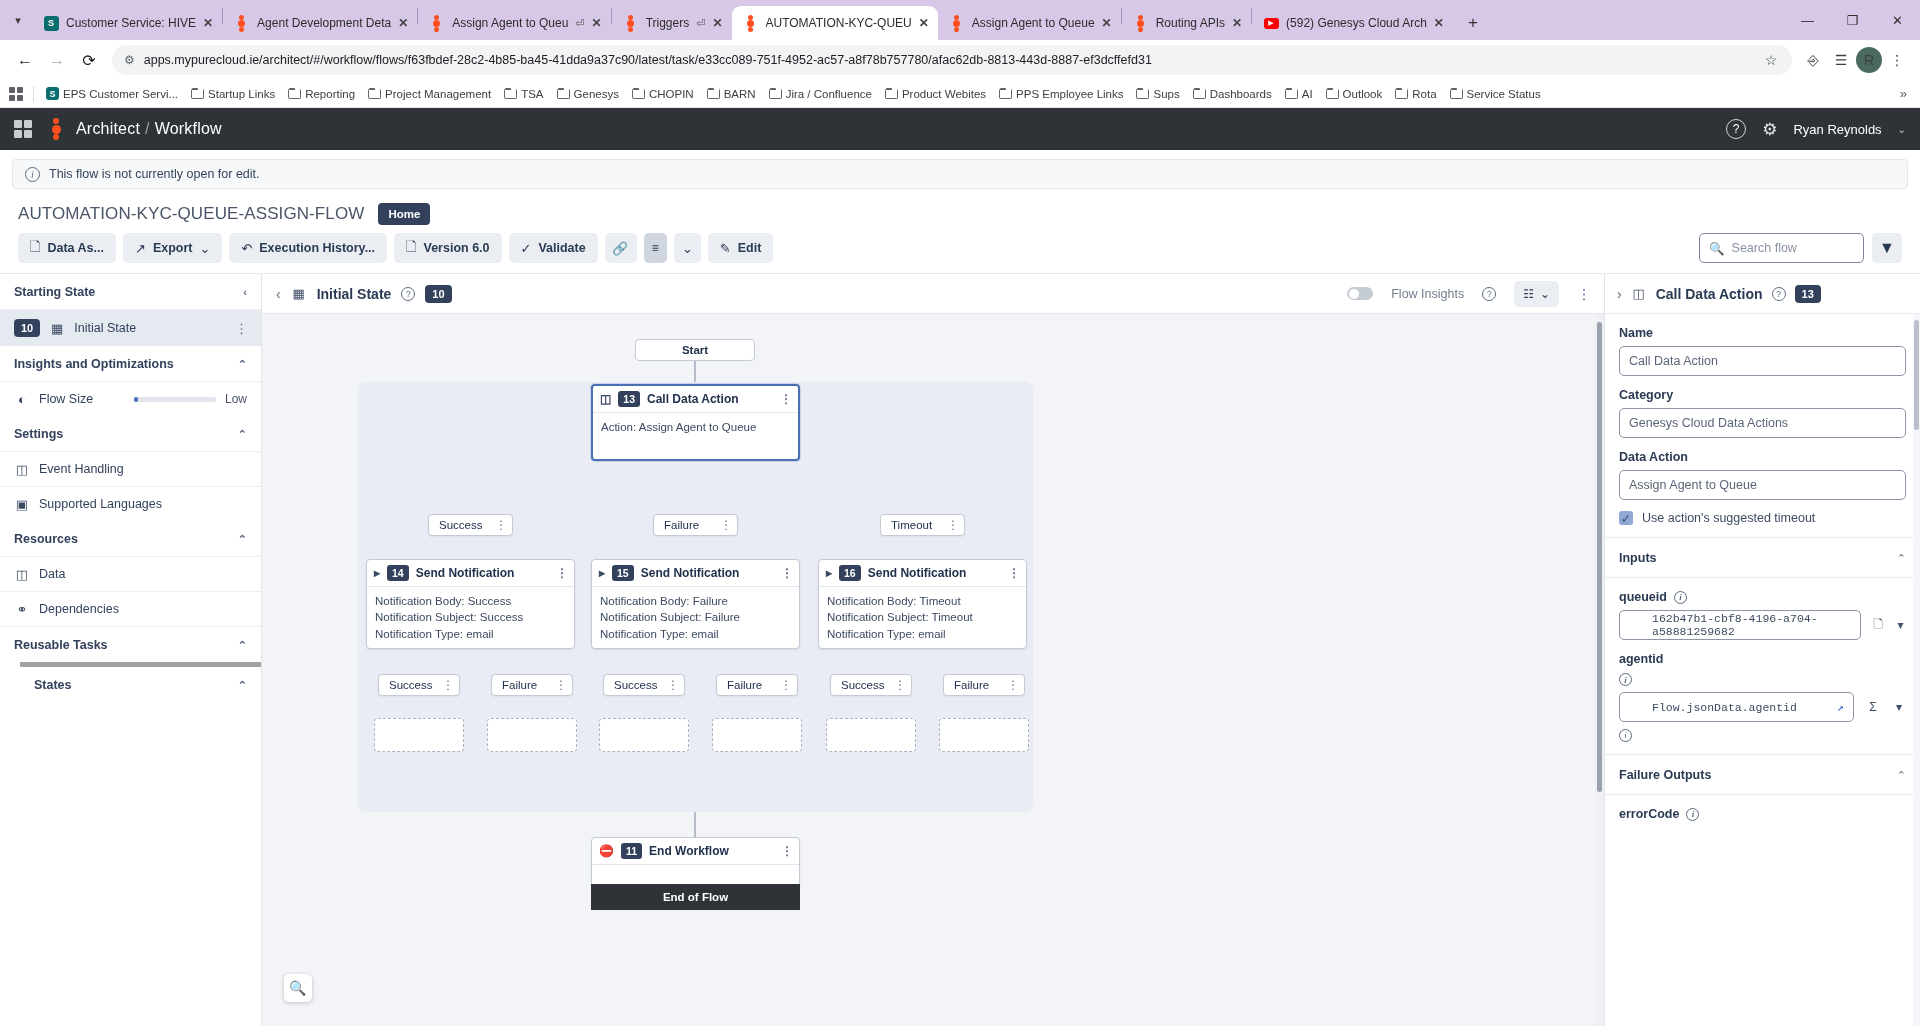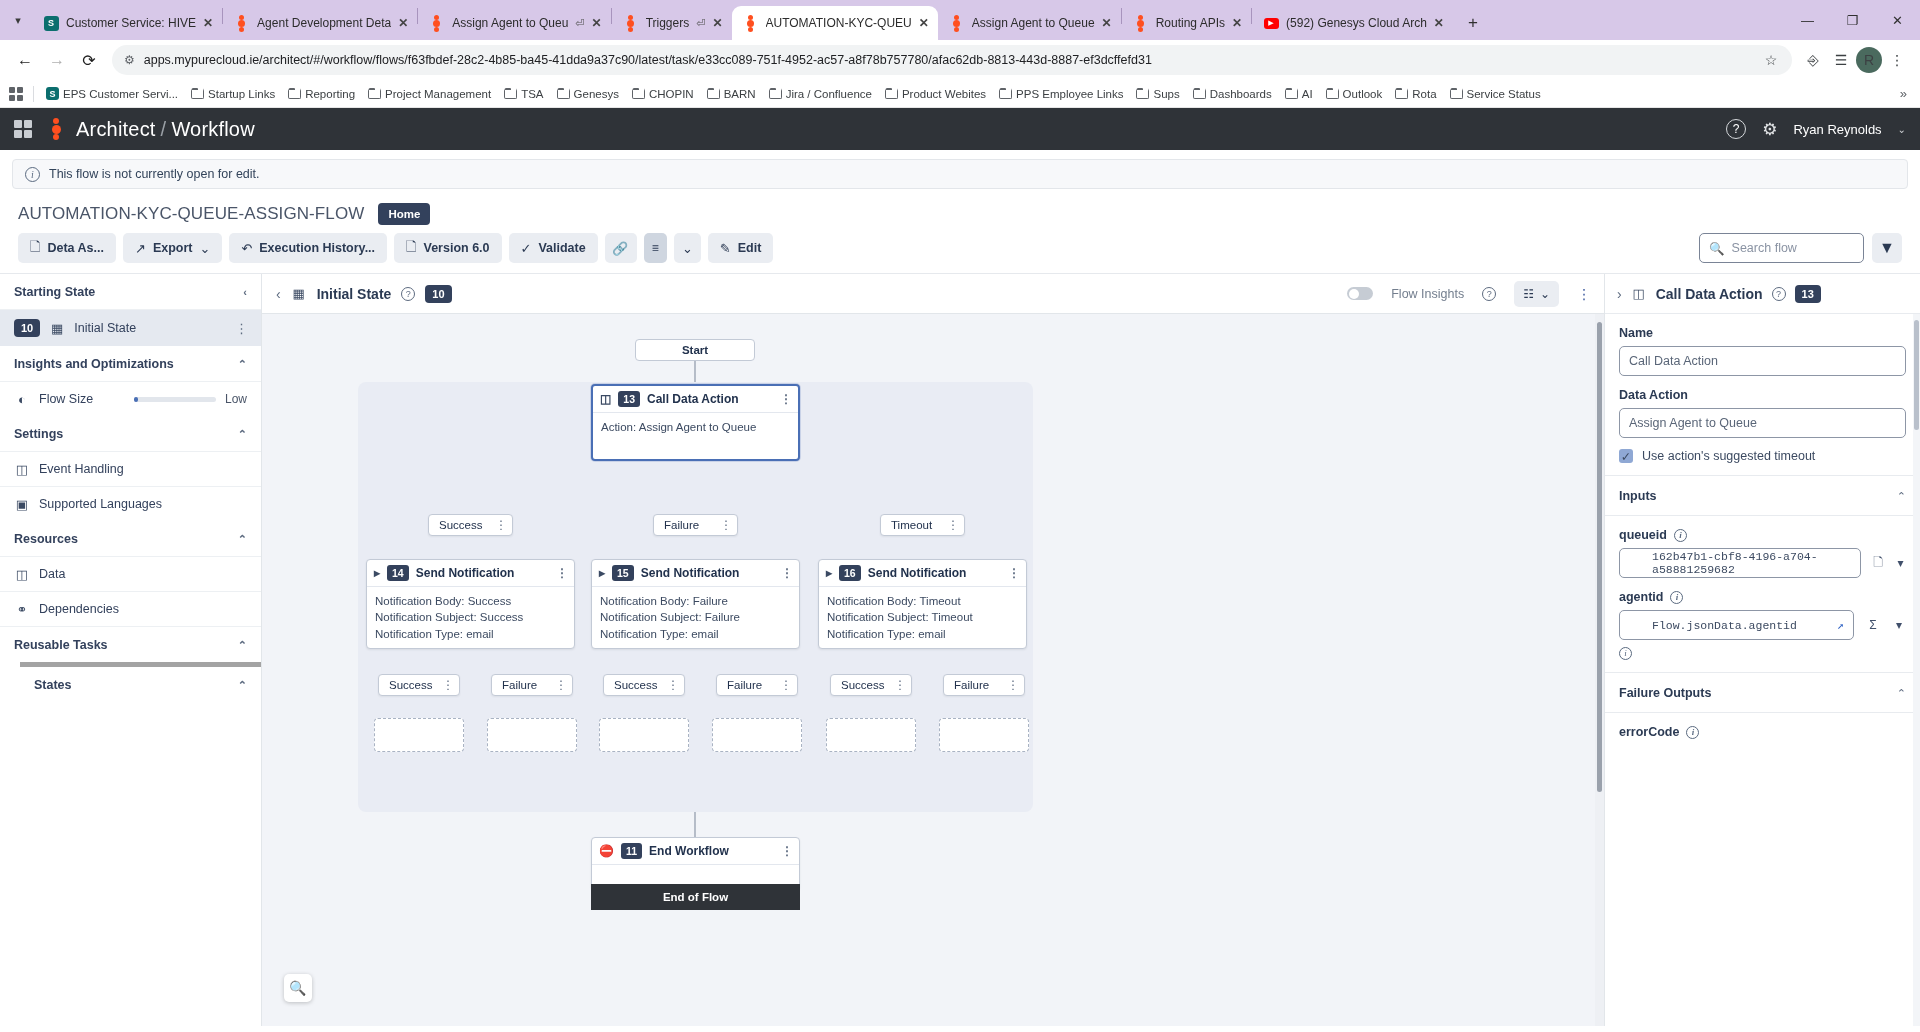--- a/index.html
+++ b/index.html
@@ -83,21 +83,21 @@
     height: 42px; background: #2f3338; display: flex; align-items: center;
     padding: 0 14px; color: #fff; gap: 12px;
   }
   .hdr-waffle { width:18px;height:18px;display:grid;grid-template-columns:1fr 1fr;gap:2.5px;}
   .hdr-waffle i{background:#c9cdd2;border-radius:1px;}
   .hdr-logo { width:16px;height:22px;position:relative;margin-left:4px;}
   .hdr-logo i{position:absolute;background:#ff4f1f;border-radius:50%;}
   .hdr-logo i:nth-child(1){width:6px;height:6px;left:5px;top:0;}
   .hdr-logo i:nth-child(2){width:9px;height:9px;left:3.5px;top:6.5px;}
   .hdr-logo i:nth-child(3){width:6px;height:6px;left:5px;top:16px;}
-  .hdr-title { font-size: 20px; letter-spacing:.2px; }
+  .hdr-title { font-size: 16px; letter-spacing:.2px; }
   .hdr-title .slash { color:#9aa0a6; margin: 0 5px; }
   .hdr-right { margin-left:auto; display:flex; align-items:center; gap:16px; font-size:13px;}
   .hdr-icon { width:20px;height:20px;display:flex;align-items:center;justify-content:center;
               border:1.4px solid #d6d9dc;border-radius:50%;font-size:12px;}
   .hdr-gear { font-size:17px; color:#e2e4e6;}
   .chev-s { font-size:10px; color:#d0d3d6; }
 
   
   .notice {
     margin: 9px 12px 0; height: 30px; background: #f7f8fa; border: 1px solid #e3e6ea;
@@ -470,21 +470,21 @@
 </div>
 
 <div class="flowtitle-row">
   <span class="flowtitle">AUTOMATION-KYC-QUEUE-ASSIGN-FLOW</span>
   <span class="home-chip">Home</span>
 </div>
 
 <div class="toolbar">
   <div class="tbtn">
     <span class="ci">🗋</span>
-    <span>Deta As...</span>
+    <span>Data As...</span>
   </div>
   <div class="tbtn">
     <span class="ci">↗</span>
     <span>Export</span>
     <span class="ci">⌄</span>
   </div>
   <div class="tbtn">
     <span class="ci">↶</span>
     <span>Execution History...</span>
   </div>
@@ -795,20 +795,26 @@
     </div>
 
     <div class="rp-body">
       <div class="rp-sec">
         <div class="rp-lbl">Name</div>
         <div class="rp-input">
           <span>Call Data Action</span>
         </div>
       </div>
 
+      <div class="rp-sec">
+        <div class="rp-lbl">Category</div>
+        <div class="rp-input">
+          <span>Genesys Cloud Data Actions</span>
+        </div>
+      </div>
 
       <div class="rp-sec">
         <div class="rp-lbl">Data Action</div>
         <div class="rp-input">
           <span>Assign Agent to Queue</span>
         </div>
       </div>
 
       <div class="rp-check">
         <span class="cbox">✓</span>
@@ -828,21 +834,21 @@
         <div class="rp-fieldrow">
           <div class="rp-input mono">
             <span>162b47b1-cbf8-4196-a704-a58881259682</span>
           </div>
           <span class="mini-btn">🗋</span>
           <span class="mini-btn" style="width:14px;">▾</span>
         </div>
       </div>
 
       <div class="rp-sec">
-        <div class="rp-lbl" style="display:flex;align-items:center;gap:7px;">
+        <div class="rp-lbl" style="display:flex;align-items:flex-start;gap:7px;flex-direction:column;">
           <span>agentid</span>
           <span class="info-i">i</span>
         </div>
         <div class="rp-fieldrow">
           <div class="rp-input mono" style="justify-content:space-between;">
             <span>Flow.jsonData.agentid</span>
             <span style="color:#2f62c4;">↗</span>
           </div>
           <span class="mini-btn">Σ</span>
           <span class="mini-btn" style="width:14px;">▾</span>

